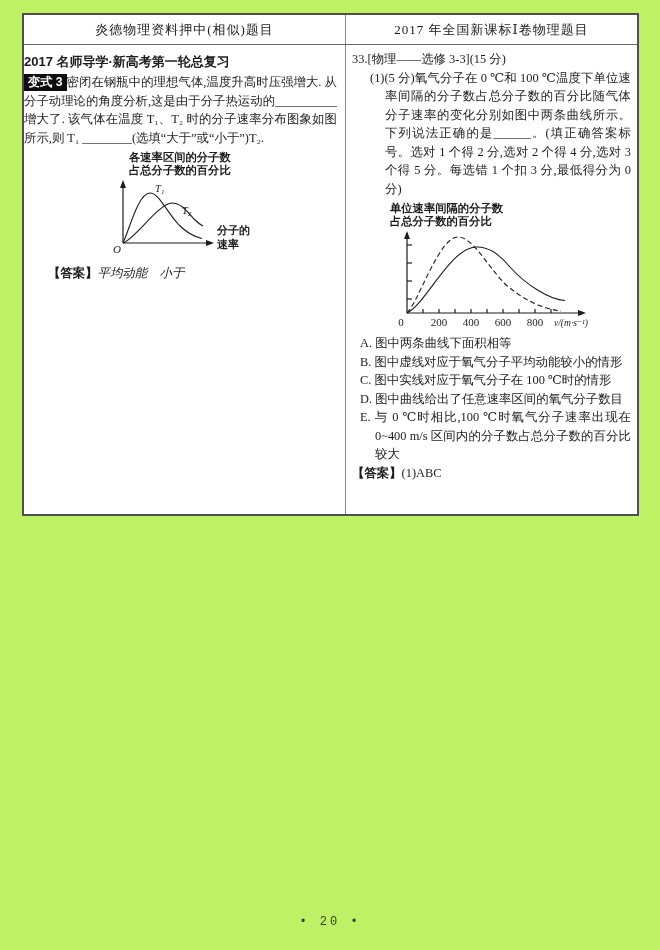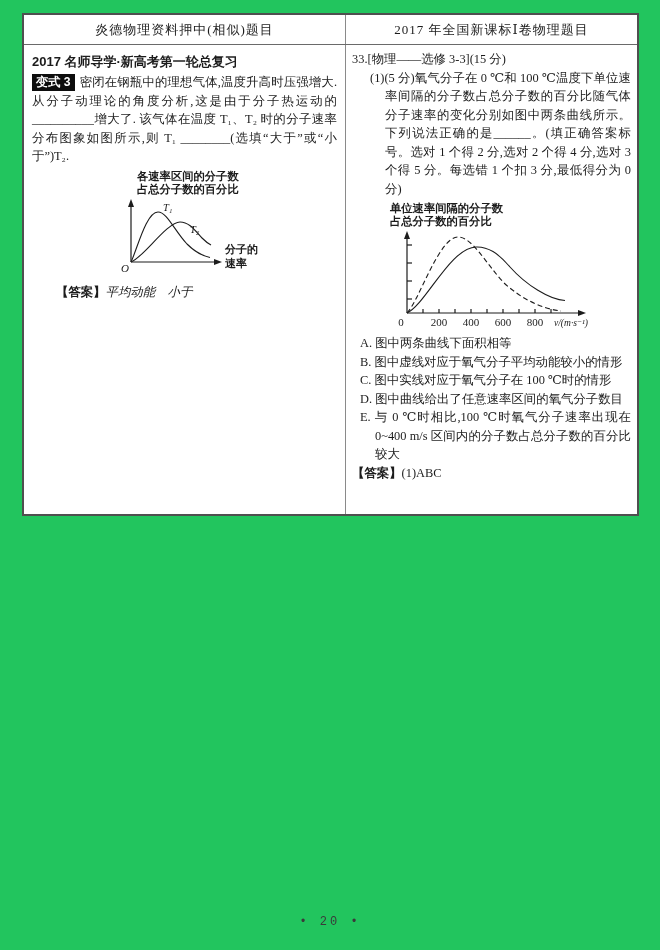--- a/index.html
+++ b/index.html
@@ -1,30 +1,30 @@
 <!DOCTYPE html>
 <html><head>
 <meta charset="utf-8">
 <style>
   html,body{margin:0;padding:0;background:#e8e8e8;}
-  .page{position:relative;width:660px;height:950px;background:#22c55e;margin:0 auto;
+  .page{position:relative;width:660px;height:950px;background:#bef264;margin:0 auto;
         font-family:"Liberation Serif","DejaVu Serif",serif;color:#1c1c1c;overflow:hidden;}
   .sheet{position:absolute;left:22px;top:13px;width:613px;border:2px solid #4f4f4f;background:#fff;}
   .hdr-row{display:grid;grid-template-columns:322px 1fr;border-bottom:1.5px solid #6a6a6a;}
   .hdr-cell{height:29px;display:flex;align-items:center;justify-content:center;
             font-size:13px;letter-spacing:1px;}
   .hdr-left{border-right:1.5px solid #8a8a8a;}
   .body-row{display:grid;grid-template-columns:322px 1fr;min-height:469px;}
-  .col-left{border-right:1.5px solid #8a8a8a;padding:7px 8px 8px 8px;}
+  .col-left{border-right:1.5px solid #8a8a8a;padding:7px 8px 8px 0;}
   .col-right{padding:5px 6px 8px 6px;}
   .t{font-size:12.4px;line-height:18.5px;text-align:justify;}
   .series-title{font-size:13px;font-weight:bold;line-height:19px;margin-bottom:2px;
                 font-family:"Liberation Sans","DejaVu Sans",sans-serif;}
   .tagbox{display:inline-block;background:#0d0d0d;color:#ffffff;font-weight:bold;
-          font-size:12.2px;line-height:15px;padding:1px 4px;margin-right:5px;
+          font-size:12.2px;line-height:15px;padding:1px 4px;
           font-family:"Liberation Sans","DejaVu Sans",sans-serif;}
   .b{font-weight:bold;}
   .kai{font-style:italic;}
   .indent2{text-indent:24px;}
   
   .fig-left{position:relative;width:232px;margin:4px 0 5px 87px;}
   .fig-ylabel{font-weight:bold;font-size:11.3px;line-height:13px;white-space:nowrap;
               font-family:"Liberation Sans","DejaVu Sans",sans-serif;margin-left:18px;}
   .fig-left svg{display:block;margin-top:2px;}
   

